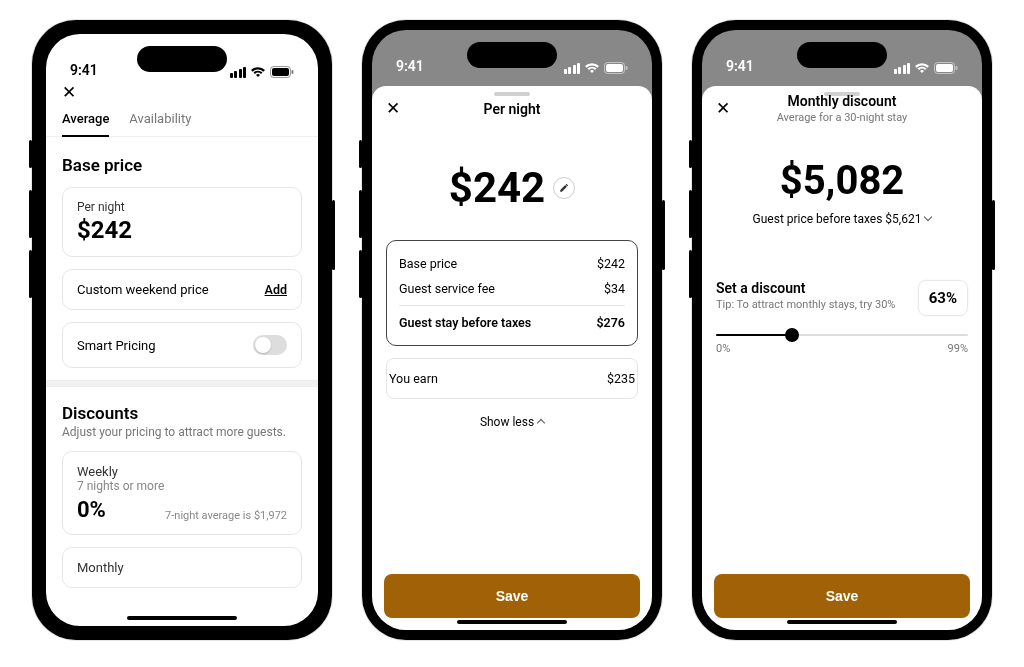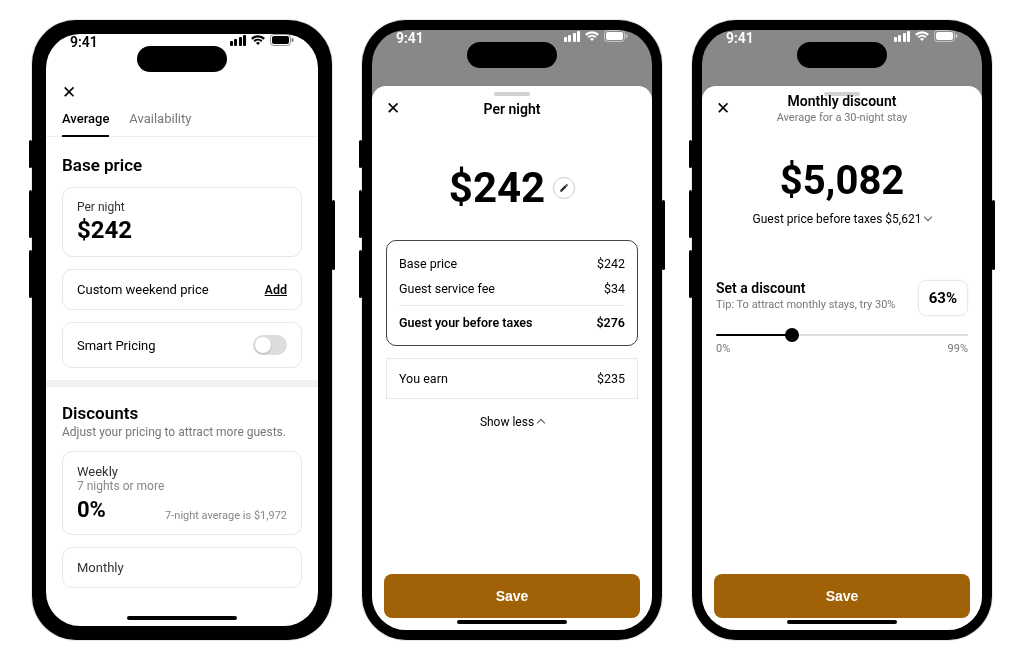--- a/index.html
+++ b/index.html
@@ -38,21 +38,21 @@
     display: flex;
     flex-direction: column;
   }
   .notch-pill {
     position: absolute;
     top: 12px; left: 50%; transform: translateX(-50%);
     width: 90px; height: 26px; background: #000; border-radius: 14px;
     z-index: 5;
   }
   .status-bar {
-    height: 44px; display: flex; align-items: flex-start; justify-content: space-between;
+    height: 44px; display: flex; align-items: flex-end; justify-content: space-between;
     padding: 0 24px; font-weight: 600; font-size: 14px; position: relative;
   }
   .status-right { display: flex; align-items: center; gap: 4px; }
   .cell-icon { display: inline-flex; align-items: flex-end; gap: 1.5px; }
   .cell-icon span { width: 3px; background: #000; border-radius: 1px; display: block; }
   .cell-icon span:nth-child(1){height:5px} .cell-icon span:nth-child(2){height:7px}
   .cell-icon span:nth-child(3){height:9px} .cell-icon span:nth-child(4){height:11px}
   .wifi-icon svg, .batt-icon svg { display: block; }
   .home-ind { position: absolute; bottom: 6px; left: 50%; transform: translateX(-50%);
     width: 110px; height: 4px; background: #000; border-radius: 3px; }
@@ -88,21 +88,21 @@
   .sheet-subtitle { text-align:center; font-size:11px; color:#777; margin-top:2px; }
   .sheet-body { flex:1; padding: 0 14px; display:flex; flex-direction:column; }
   .hero-price { text-align:center; margin-top: 42px; display:flex; align-items:center; justify-content:center; gap:8px; }
   .hero-price .amt { font-size: 42px; font-weight: 700; }
   .edit-dot { width:22px; height:22px; border:1px solid #ccc; border-radius:50%; display:flex; align-items:center; justify-content:center; cursor:pointer; }
   .edit-dot svg { width:10px; height:10px; }
   .breakdown { border:1.5px solid #444; border-radius:10px; margin-top:28px; padding:10px 12px; font-size:12.5px; }
   .br-row { display:flex; justify-content:space-between; padding:5px 0; }
   .br-sep { border-top:1px solid #e6e6e6; margin:4px 0; }
   .br-row.bold { font-weight:600; }
-  .earn-card { border:1px solid #e6e6e6; border-radius:0; margin-top:12px; padding:12px 12px; font-size:12.5px; display:flex; justify-content:space-between; }
+  .earn-card { border:1px solid #e6e6e6; border-radius:8px; margin-top:12px; padding:12px 2px; font-size:12.5px; display:flex; justify-content:space-between; }
   .show-less { text-align:right; margin-top:16px; font-size:12px; display:flex; justify-content:center; gap:4px; align-items:center; cursor:pointer; }
   .save-btn { background:#a16207; color:#fff; border:none; border-radius:8px; padding:14px; font-size:14px; font-weight:600; margin:12px; cursor:pointer; }
 
   
   .p3-hero { text-align:center; margin-top: 40px; }
   .p3-hero .amt { font-size: 40px; font-weight:700; }
   .p3-sub { text-align:center; font-size:12px; margin-top:8px; display:flex; justify-content:center; align-items:center; gap:4px; }
   .disc-block { margin-top: 54px; display:flex; justify-content:space-between; align-items:flex-start; }
   .disc-head { font-size:14px; font-weight:600; }
   .disc-tip { font-size:11px; color:#777; margin-top:2px; }
@@ -255,21 +255,21 @@
           <div class="br-row">
             <span>Base price</span>
             <span>$242</span>
           </div>
           <div class="br-row">
             <span>Guest service fee</span>
             <span>$34</span>
           </div>
           <div class="br-sep"></div>
           <div class="br-row bold">
-            <span>Guest your before taxes</span>
+            <span>Guest stay before taxes</span>
             <span>$276</span>
           </div>
         </div>
 
         <div class="earn-card">
           <span>You earn</span>
           <span>$235</span>
         </div>
 
         <div class="show-less">

